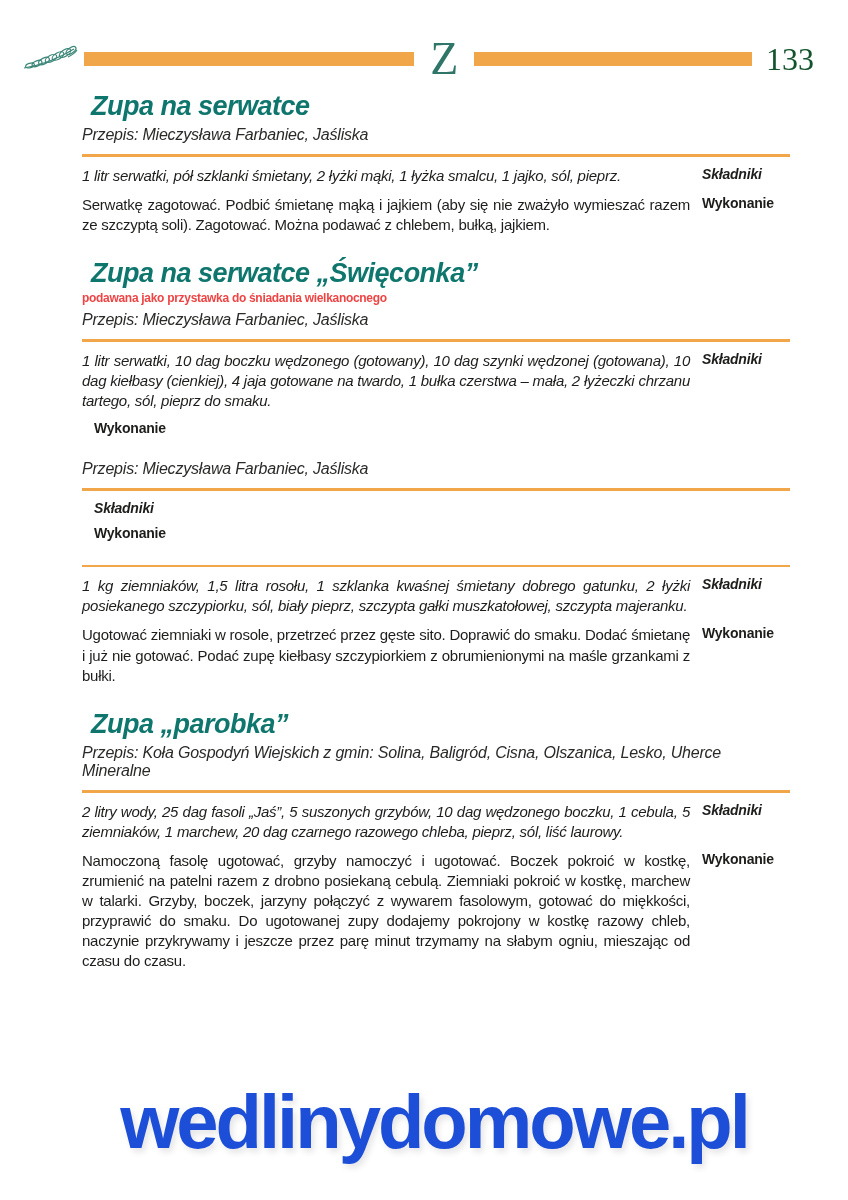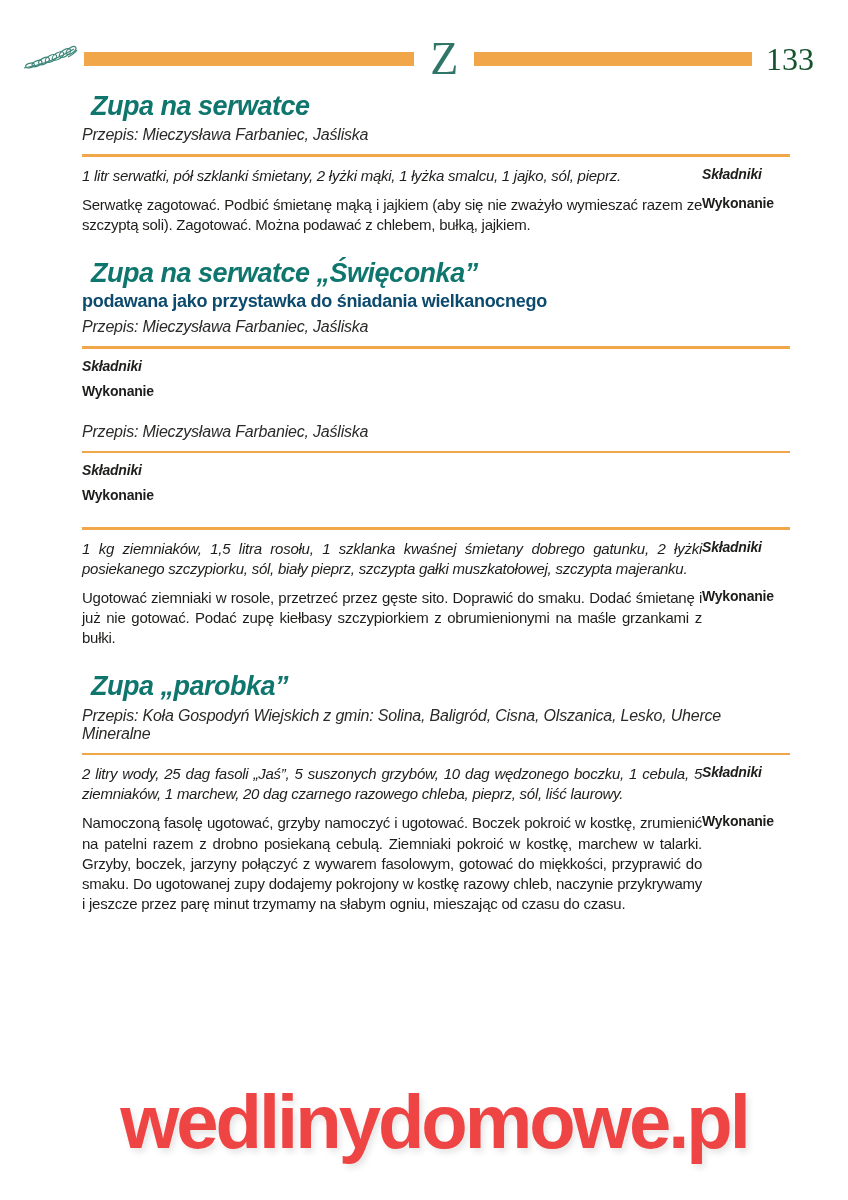--- a/index.html
+++ b/index.html
@@ -46,22 +46,22 @@
   .recipe:first-child { margin-top: 18px; }
   .recipe-title {
     font-size: 27px; font-weight: bold;
     letter-spacing: -0.5px;
     color: #0f766e;
     margin: 0 0 4px 9px;
     line-height: 1.05;
     font-style: italic;
   }
   .recipe-subtitle {
-    font-size: 18px; font-weight: bold;
-    color: #0c4a6e;
+    font-size: 12px; font-weight: bold;
+    color: #ef4444;
     margin: 0 0 6px 0;
     letter-spacing: -0.3px;
   }
   .recipe-source {
     font-size: 16px; font-style: italic;
     color: #2a2a28;
     margin: 6px 0 0 0;
     letter-spacing: -0.2px;
   }
   .rule {
@@ -72,35 +72,35 @@
   .row .body-text {
     flex: 1 1 auto;
     margin: 0;
     font-size: 15px; line-height: 1.34;
     letter-spacing: -0.25px;
     text-align: justify;
   }
   .row .body-text.ital { font-style: italic; }
   .row .side-label {
     flex: 0 0 88px;
-    margin-left: 0;
+    margin-left: 12px;
     font-size: 14px; font-weight: bold;
     letter-spacing: -0.2px;
     white-space: nowrap;
   }
   .row .side-label.ital { font-style: italic; }
 
   
   .watermark {
     position: absolute;
     left: 0; right: 0; top: 1078px;
     text-align: center;
     font-size: 76px; font-weight: bold;
     letter-spacing: -3px;
-    color: #ef4444;
+    color: #1d4ed8;
     text-shadow: 3px 4px 6px rgba(0,0,0,0.10), -1px -1px 1px rgba(255,255,255,0.9);
     user-select: none;
     padding-left: 20px;
   }
 </style>
 </head>
 <body>
 
 <div class="page">
 
@@ -139,20 +139,21 @@
         <span class="side-label">Wykonanie</span>
       </div>
     </section>
 
     <section class="recipe">
       <h2 class="recipe-title">Zupa na serwatce „Święconka”</h2>
       <div class="recipe-subtitle">podawana jako przystawka do śniadania wielkanocnego</div>
       <p class="recipe-source">Przepis: Mieczysława Farbaniec, Jaśliska</p>
       <div class="rule"></div>
       <div class="row">
+        <p class="body-text ital">1 litr serwatki, 10 dag boczku wędzonego (gotowany), 10 dag szynki wędzonej (gotowana), 10 dag kiełbasy (cienkiej), 4 jaja gotowane na twardo, 1 bułka czerstwa – mała, 2 łyżeczki chrzanu tartego, sól, pieprz do smaku.</p>
         <span class="side-label ital">Składniki</span>
       </div>
       <div class="row">
         <span class="side-label">Wykonanie</span>
       </div>
     </section>
 
     <section class="recipe">
       <p class="recipe-source">Przepis: Mieczysława Farbaniec, Jaśliska</p>
       <div class="rule"></div>

